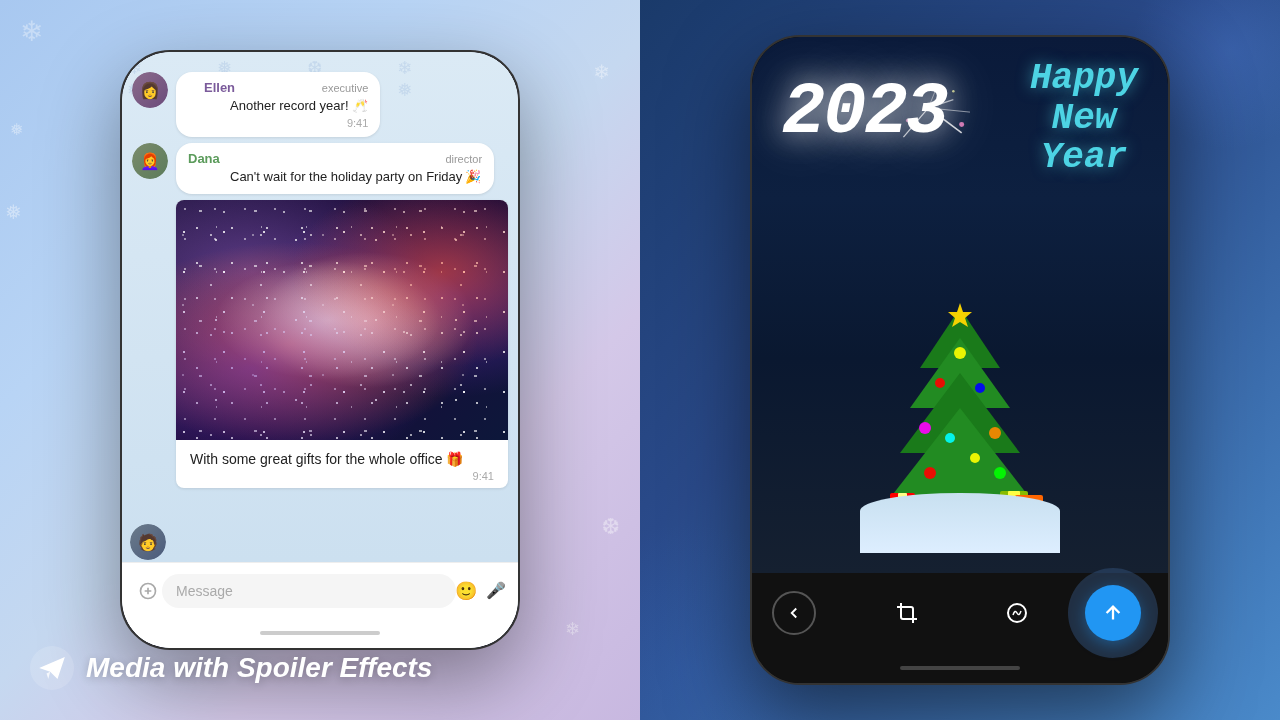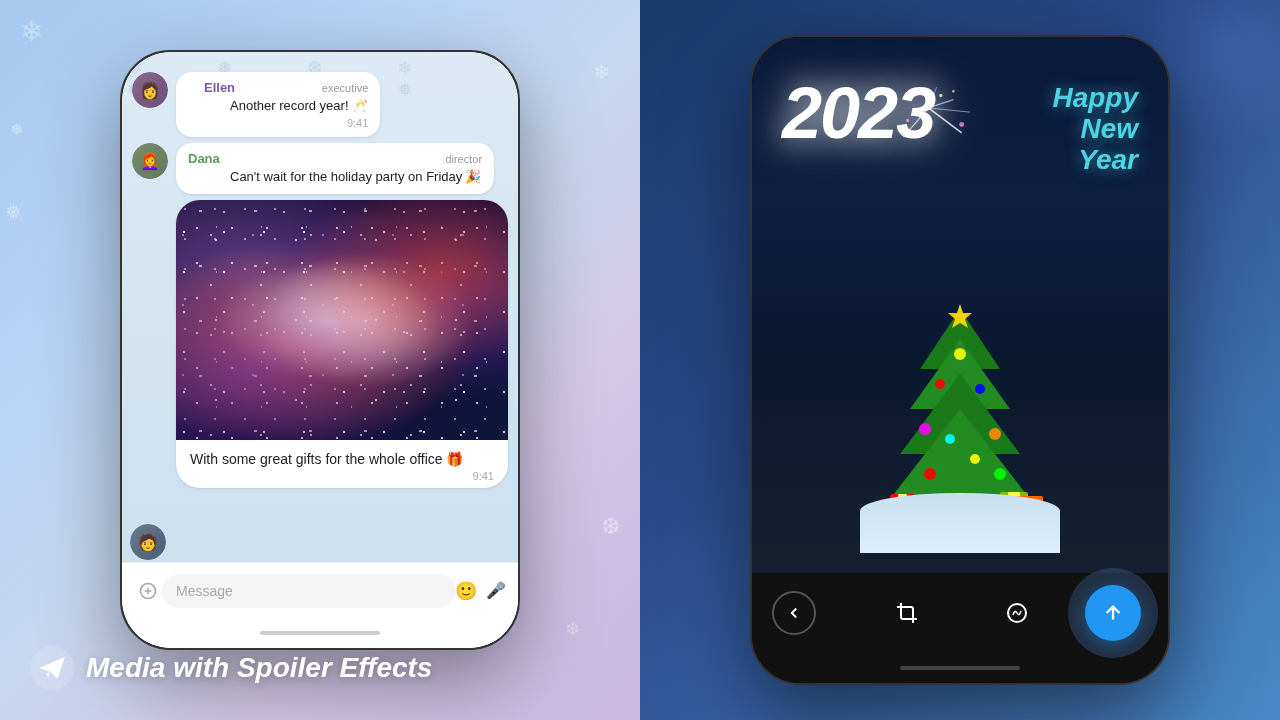--- a/index.html
+++ b/index.html
@@ -153,21 +153,21 @@
     .msg-time {
       font-size: 11px;
       color: #aaa;
       text-align: right;
       margin-top: 2px;
     }
 
     
     .spoiler-bubble {
       background: white;
-      border-radius: 24px;
+      border-radius: 8px;
       overflow: hidden;
       position: relative;
       box-shadow: 0 1px 3px rgba(0,0,0,0.1);
       margin-left: 44px;
     }
 
     .spoiler-image {
       width: 380px;
       height: 240px;
       background: 
@@ -320,20 +320,21 @@
     }
 
     .phone-right-inner {
       width: 100%;
       height: 100%;
       background: #111;
       border-radius: 48px;
       overflow: hidden;
       display: flex;
       flex-direction: column;
+      font-family: Liberation Mono, monospace;
     }
 
     
     .ny-image {
       flex: 1;
       background: 
         linear-gradient(180deg, #0a1a3a 0%, #0d2040 30%, #0a1830 60%, #152030 100%);
       position: relative;
       overflow: hidden;
       display: flex;
@@ -360,26 +361,26 @@
       color: white;
       text-shadow: 0 0 30px rgba(255,255,255,0.8), 0 0 60px rgba(255,255,255,0.4);
       font-style: italic;
       line-height: 1;
       letter-spacing: -2px;
     }
 
     
     .hny-text {
       position: absolute;
-      top: 46px;
+      top: 22px;
       right: 30px;
-      font-size: 28px;
+      font-size: 36px;
       font-weight: 800;
       color: #4dd4e4;
-      text-align: right;
+      text-align: center;
       line-height: 1.1;
       text-shadow: 0 0 15px rgba(77,212,228,0.6);
       font-style: italic;
     }
 
     
     .xmas-tree-container {
       position: absolute;
       bottom: 20px;
       left: 50%;

